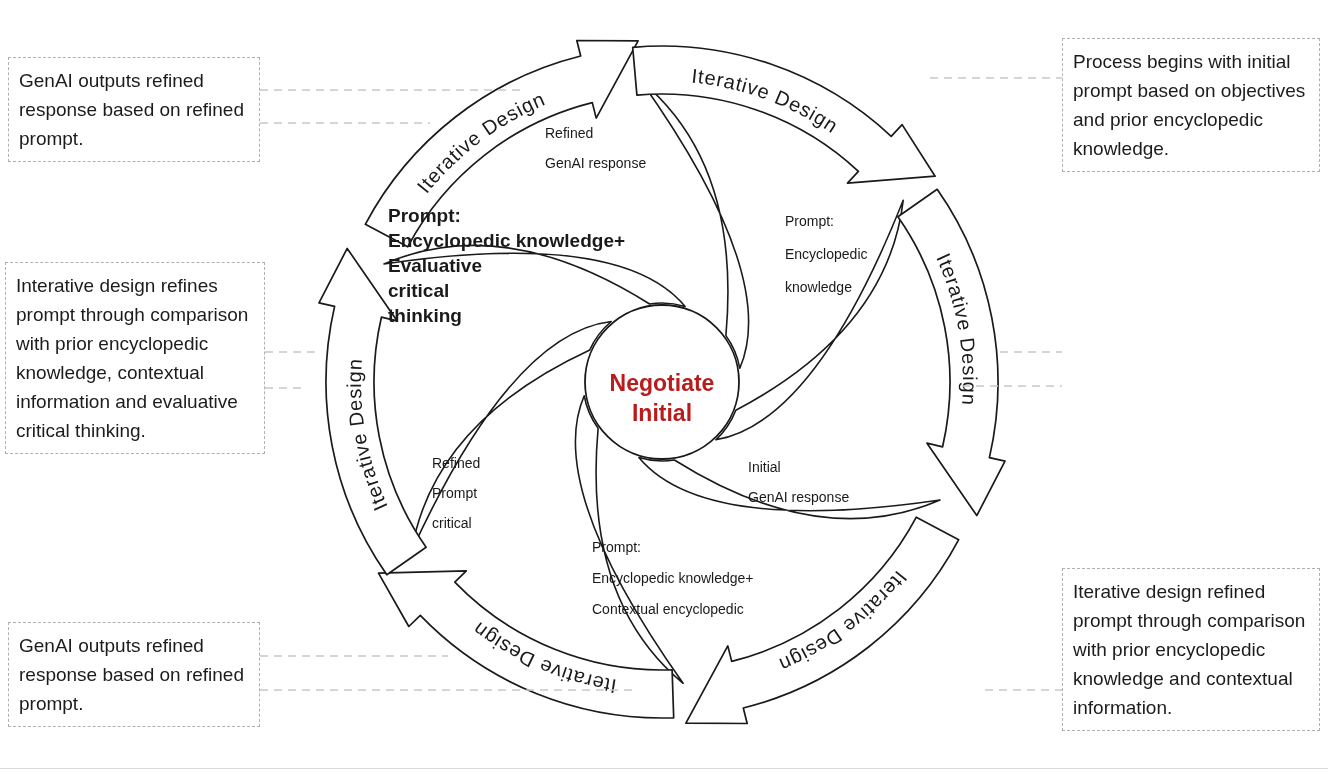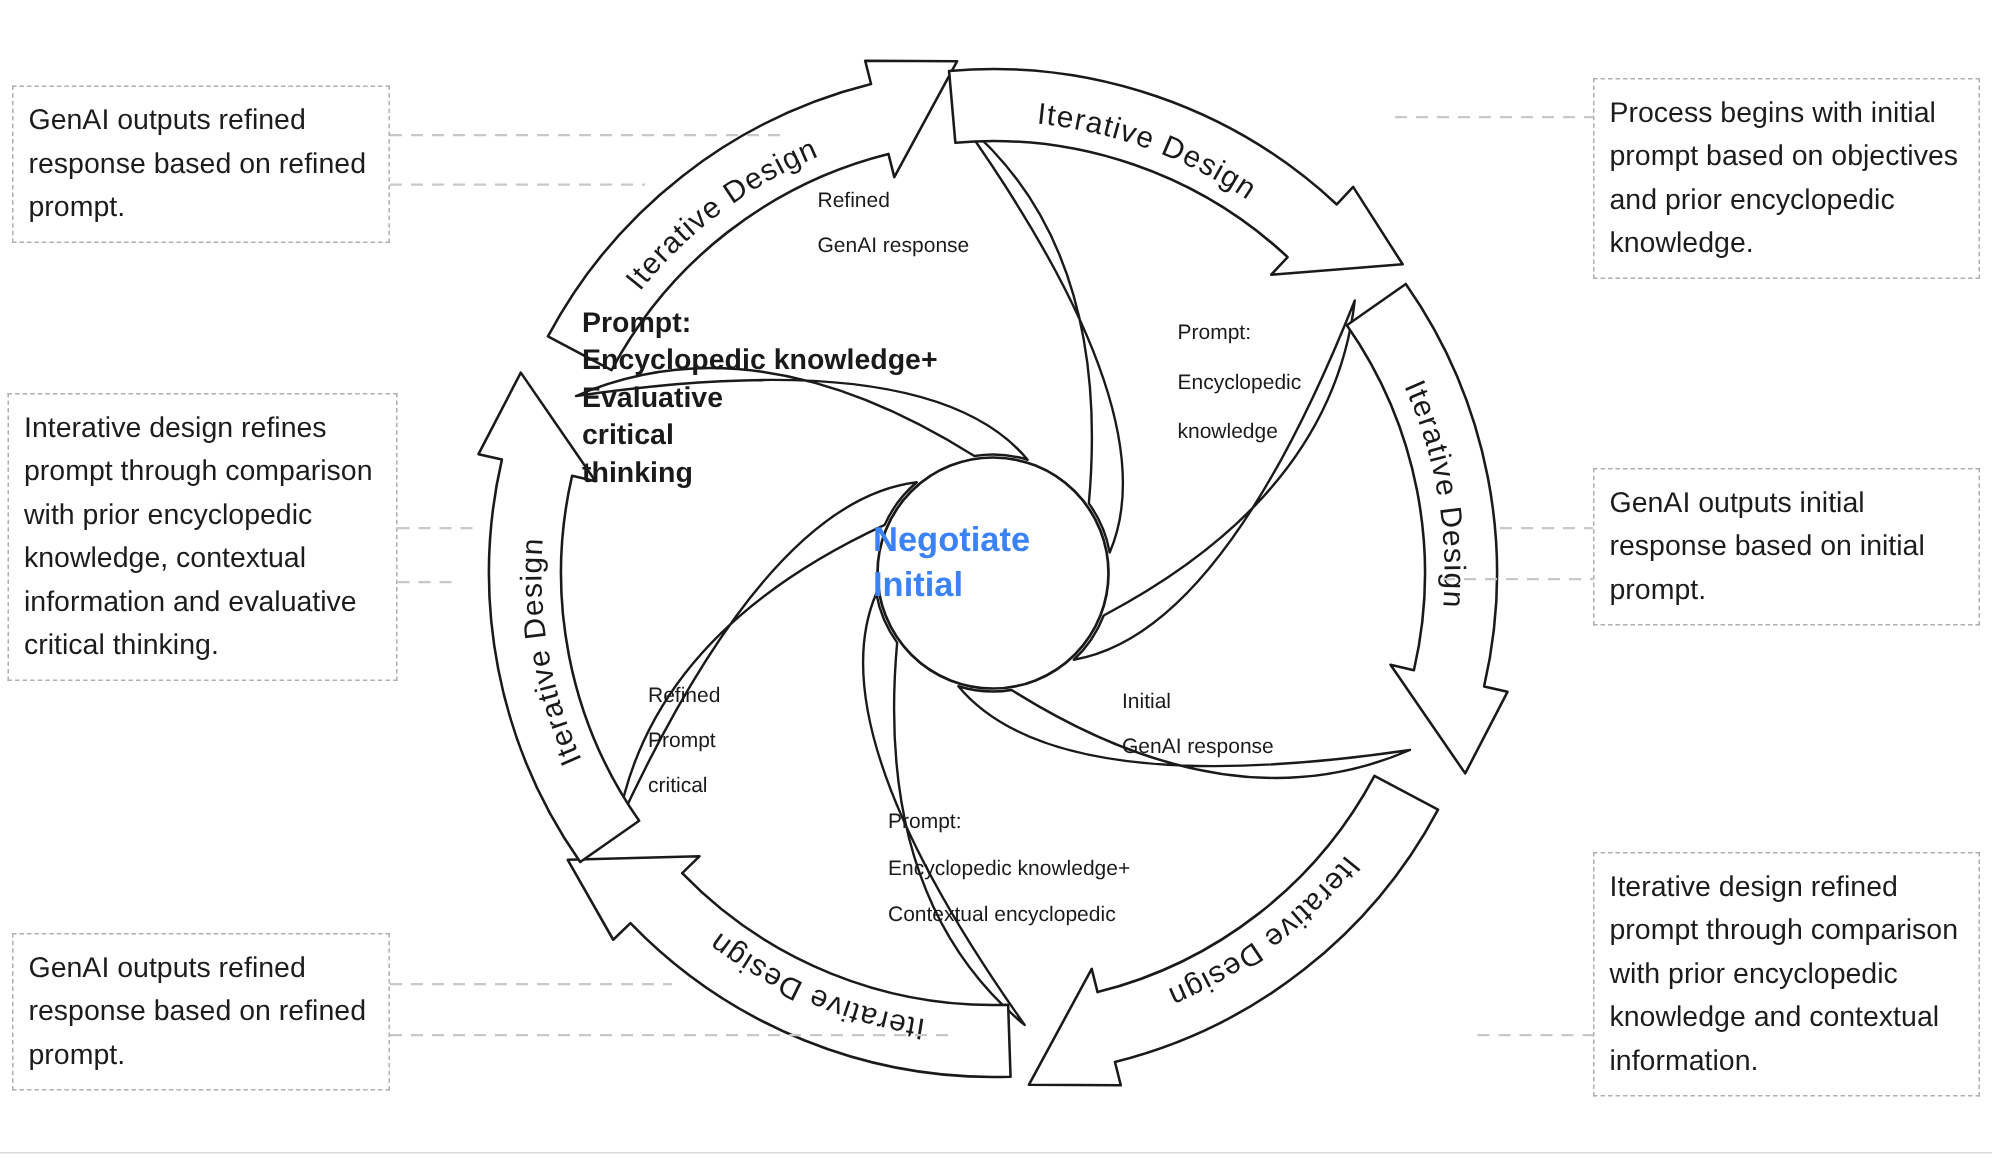--- a/index.html
+++ b/index.html
@@ -3,22 +3,22 @@
 <meta charset="utf-8">
 <style>
   html,body{margin:0;padding:0;background:#fff;}
   body{font-family:"Liberation Sans",sans-serif;color:#1a1a1a;}
   .canvas{position:relative;width:1328px;height:777px;background:#fff;overflow:hidden;}
   .canvas svg{position:absolute;left:0;top:0;}
   .stage{position:absolute;font-size:14px;line-height:31px;white-space:nowrap;color:#1a1a1a;}
   .stage.lh33{line-height:33px;}
   .stage.lh30{line-height:30px;}
   .stage.boldblock{font-weight:bold;font-size:19px;line-height:25px;}
-  .center-label{position:absolute;left:582px;top:344px;width:160px;
-    font-weight:bold;font-size:23px;line-height:30px;color:#3b82f6;}
+  .center-label{position:absolute;left:582px;top:368px;width:160px;text-align:center;
+    font-weight:bold;font-size:23px;line-height:30px;color:#b91c1c;}
   .callout{position:absolute;border:1.5px dashed #b0b0b0;background:#fff;
     box-sizing:border-box;padding:8px 10px;}
   .callout-text{font-size:19px;line-height:29px;color:#1c1c1c;}
   .bottom-rule{position:absolute;left:0;top:768px;width:1328px;border-top:1.5px solid #d9d9d9;}
 </style>
 </head>
 <body>
 
 <div class="canvas">
 
@@ -104,27 +104,24 @@
     <div>Encyclopedic knowledge+</div>
     <div>Evaluative</div>
     <div>critical</div>
     <div>thinking</div>
   </div>
 
   <div class="callout" style="left:8px;top:57px;width:252px">
     <div class="callout-text">GenAI outputs refined response based on refined prompt.</div>
   </div>
 
-  <div class="callout" style="left:1062px;top:52px;width:258px">
+  <div class="callout" style="left:1062px;top:38px;width:258px">
     <div class="callout-text">Process begins with initial prompt based on objectives and prior encyclopedic knowledge.</div>
   </div>
 
-  <div class="callout" style="left:1062px;top:312px;width:258px">
-    <div class="callout-text">GenAI outputs initial response based on initial prompt.</div>
-  </div>
 
   <div class="callout" style="left:1062px;top:568px;width:258px">
     <div class="callout-text">Iterative design refined prompt through comparison with prior encyclopedic knowledge and contextual information.</div>
   </div>
 
   <div class="callout" style="left:5px;top:262px;width:260px">
     <div class="callout-text">Interative design refines prompt through comparison with prior encyclopedic knowledge, contextual information and evaluative critical thinking.</div>
   </div>
 
   <div class="callout" style="left:8px;top:622px;width:252px">

